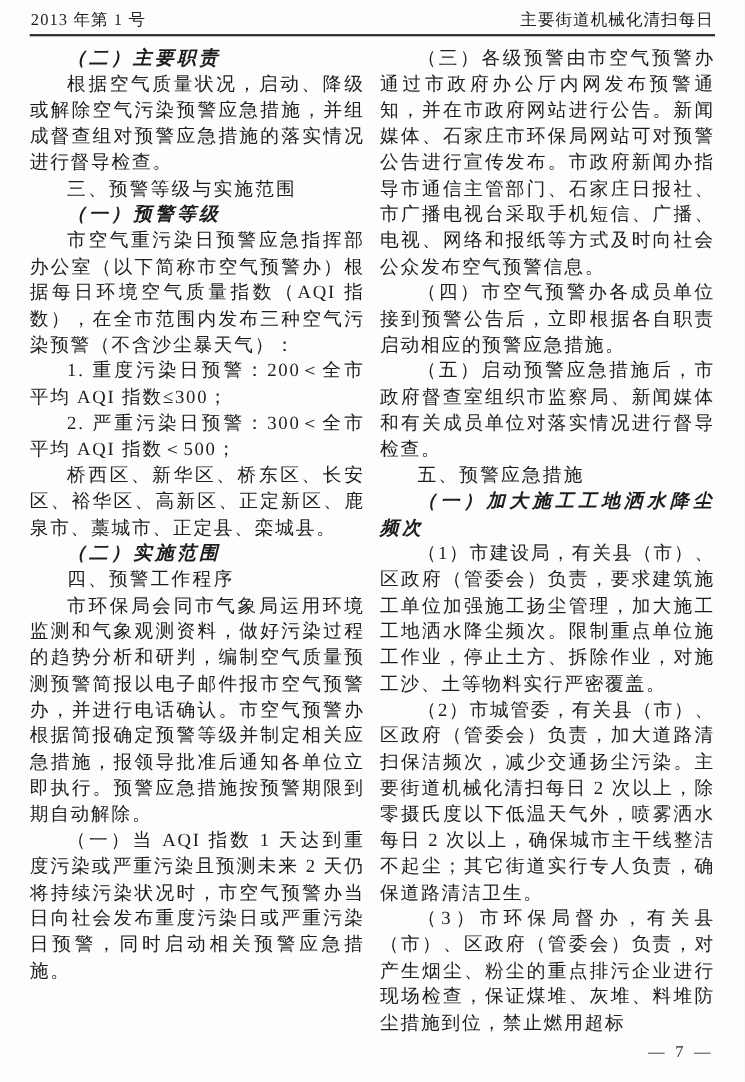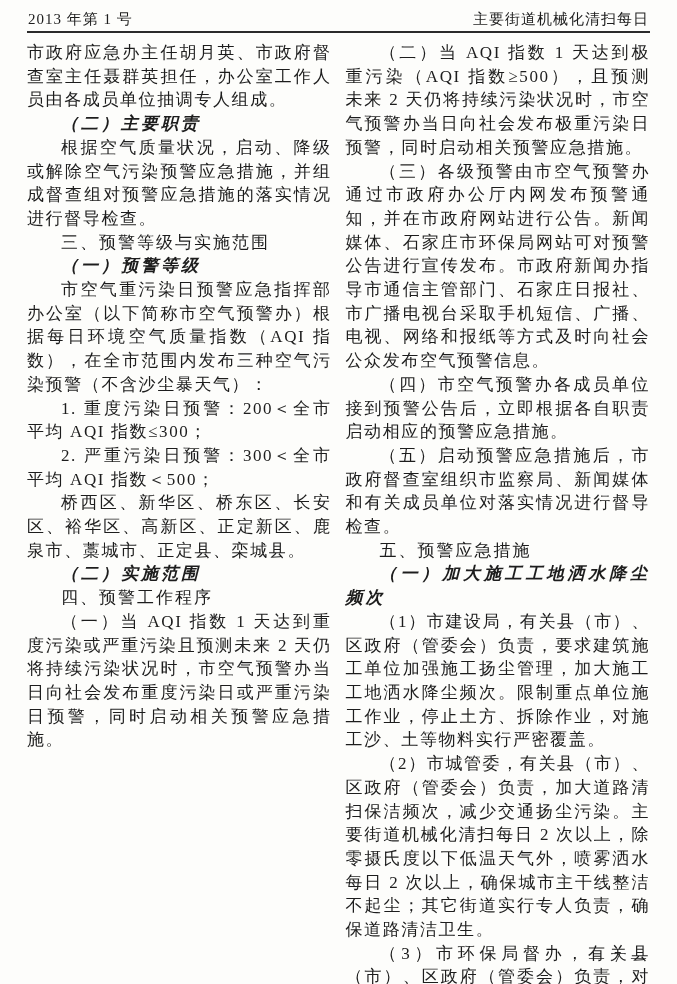--- a/index.html
+++ b/index.html
@@ -76,35 +76,34 @@
 
 <div class="page">
   <div class="header">
     <span>2013 年第 1 号</span>
     <span>主要街道机械化清扫每日</span>
   </div>
   <div class="rule"></div>
 
   <div class="columns">
     <div class="col">
-        <p class="para noindent">市政府应急办主任胡月英、市政府督查室主任聂群英担任，办公室工作人员由各成员单位抽调专人组成。</p>
         <p class="para subheading">（二）主要职责</p>
         <p class="para body">根据空气质量状况，启动、降级或解除空气污染预警应急措施，并组成督查组对预警应急措施的落实情况进行督导检查。</p>
         <p class="para heading">三、预警等级与实施范围</p>
         <p class="para subheading">（一）预警等级</p>
         <p class="para body">市空气重污染日预警应急指挥部办公室（以下简称市空气预警办）根据每日环境空气质量指数（AQI 指数），在全市范围内发布三种空气污染预警（不含沙尘暴天气）：</p>
         <p class="para body">1. 重度污染日预警：200＜全市平均 AQI 指数≤300；</p>
         <p class="para body">2. 严重污染日预警：300＜全市平均 AQI 指数＜500；</p>
         <p class="para body">桥西区、新华区、桥东区、长安区、裕华区、高新区、正定新区、鹿泉市、藁城市、正定县、栾城县。</p>
         <p class="para subheading">（二）实施范围</p>
         <p class="para heading">四、预警工作程序</p>
+        <p class="para body">市环保局会同市气象局运用环境监测和气象观测资料，做好污染过程的趋势分析和研判，编制空气质量预测预警简报以电子邮件报市空气预警办，并进行电话确认。市空气预警办根据简报确定预警等级并制定相关应急措施，报领导批准后通知各单位立即执行。预警应急措施按预警期限到期自动解除。</p>
         <p class="para body">（一）当 AQI 指数 1 天达到重度污染或严重污染且预测未来 2 天仍将持续污染状况时，市空气预警办当日向社会发布重度污染日或严重污染日预警，同时启动相关预警应急措施。</p>
       </div>
     <div class="col">
-        <p class="para body">（二）当 AQI 指数 1 天达到极重污染（AQI 指数≥500），且预测未来 2 天仍将持续污染状况时，市空气预警办当日向社会发布极重污染日预警，同时启动相关预警应急措施。</p>
         <p class="para body">（三）各级预警由市空气预警办通过市政府办公厅内网发布预警通知，并在市政府网站进行公告。新闻媒体、石家庄市环保局网站可对预警公告进行宣传发布。市政府新闻办指导市通信主管部门、石家庄日报社、市广播电视台采取手机短信、广播、电视、网络和报纸等方式及时向社会公众发布空气预警信息。</p>
         <p class="para body">（四）市空气预警办各成员单位接到预警公告后，立即根据各自职责启动相应的预警应急措施。</p>
         <p class="para body">（五）启动预警应急措施后，市政府督查室组织市监察局、新闻媒体和有关成员单位对落实情况进行督导检查。</p>
         <p class="para heading">五、预警应急措施</p>
         <p class="para subheading">（一）加大施工工地洒水降尘频次</p>
         <p class="para body">（1）市建设局，有关县（市）、区政府（管委会）负责，要求建筑施工单位加强施工扬尘管理，加大施工工地洒水降尘频次。限制重点单位施工作业，停止土方、拆除作业，对施工沙、土等物料实行严密覆盖。</p>
         <p class="para body">（2）市城管委，有关县（市）、区政府（管委会）负责，加大道路清扫保洁频次，减少交通扬尘污染。主要街道机械化清扫每日 2 次以上，除零摄氏度以下低温天气外，喷雾洒水每日 2 次以上，确保城市主干线整洁不起尘；其它街道实行专人负责，确保道路清洁卫生。</p>
         <p class="para body">（3）市环保局督办，有关县（市）、区政府（管委会）负责，对产生烟尘、粉尘的重点排污企业进行现场检查，保证煤堆、灰堆、料堆防尘措施到位，禁止燃用超标</p>
       </div>
   </div>

